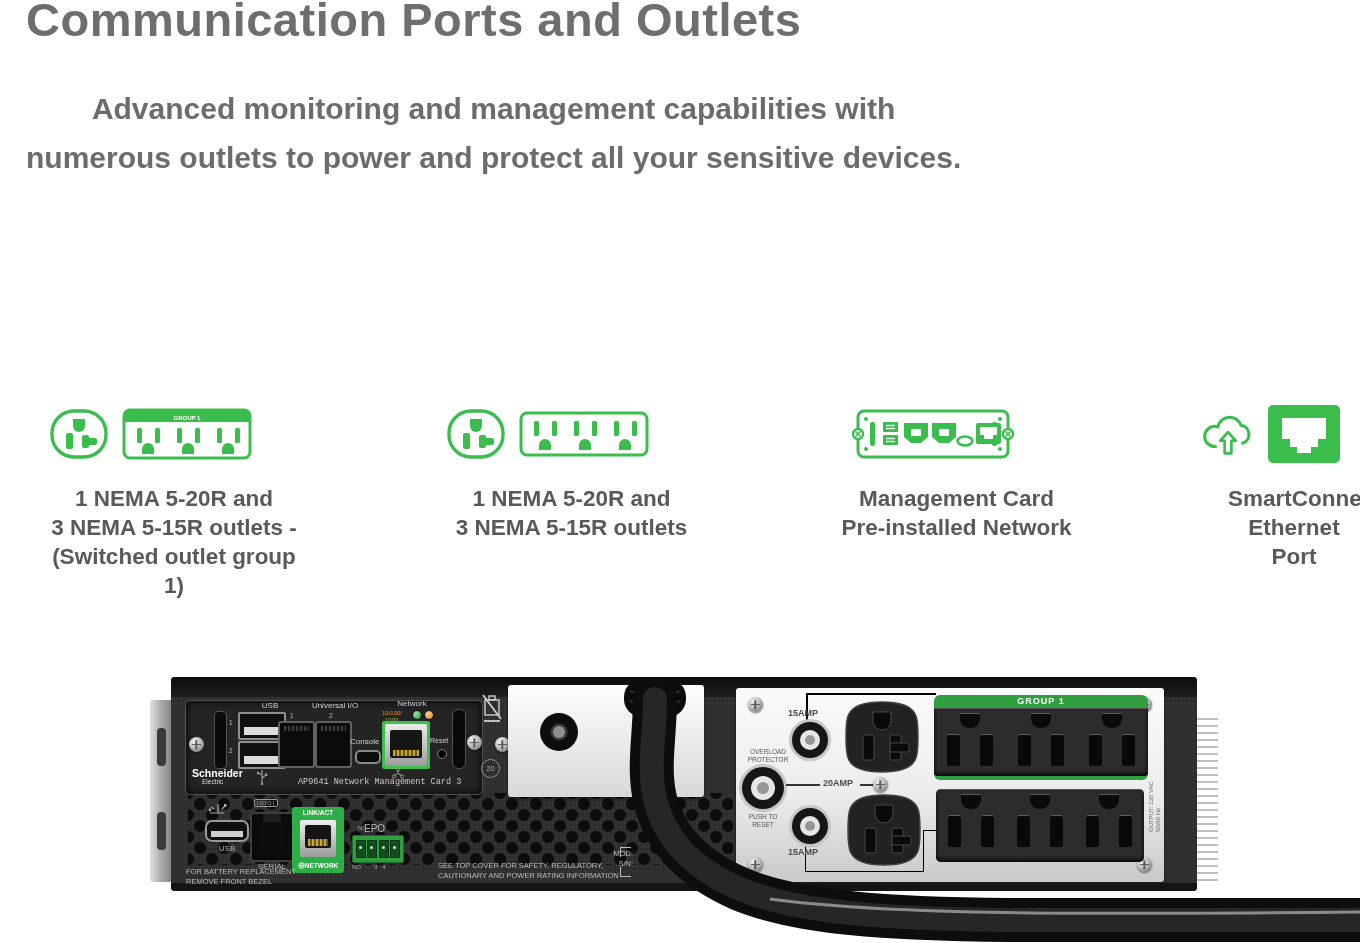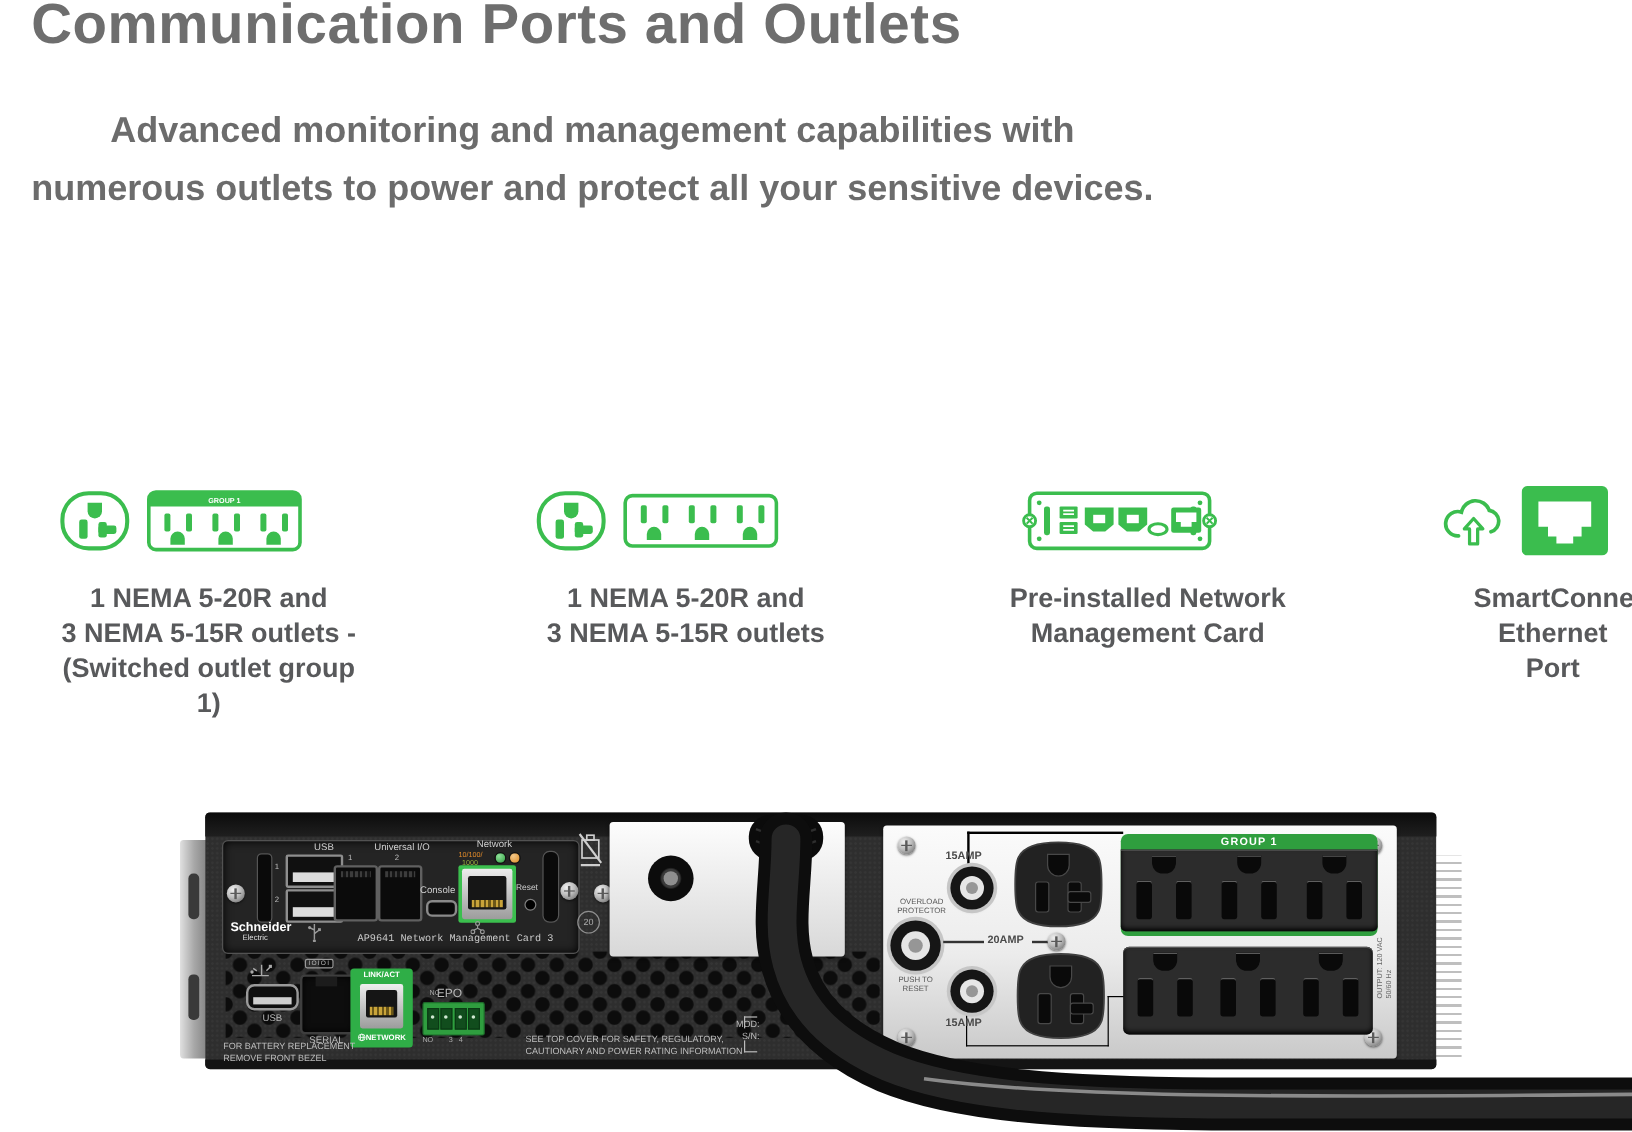--- a/index.html
+++ b/index.html
@@ -171,22 +171,22 @@
       <ellipse cx="115" cy="34" rx="7.5" ry="4.5" fill="none" stroke="#3bbd4e" stroke-width="2.6"></ellipse>
       <rect x="126" y="16" width="25" height="21" rx="2" fill="#3bbd4e"></rect>
       <path d="M130 20 h17 v8 h-4 v4 h-9 v-4 h-4 z" fill="#ffffff"></path>
       <circle cx="8" cy="27" r="5" fill="#ffffff" stroke="#3bbd4e" stroke-width="2.4"></circle>
       <path d="M5.5 24.5 l5 5 M10.5 24.5 l-5 5" stroke="#3bbd4e" stroke-width="1.6"></path>
       <circle cx="158" cy="27" r="5" fill="#ffffff" stroke="#3bbd4e" stroke-width="2.4"></circle>
       <path d="M155.5 24.5 l5 5 M160.5 24.5 l-5 5" stroke="#3bbd4e" stroke-width="1.6"></path>
     </svg>
   </div>
   <div class="caption">
+    <div>Management Card</div>
     <div>Pre-installed Network</div>
-    <div>Management Card</div>
   </div>
 </div>
 
 <div class="abs feature" style="left:1180px;width:180px;">
   <div class="icon-row">
     <svg width="54" height="56" viewBox="0 0 56 56">
       <path d="M15 41 a10.5 10.5 0 1 1 2.5 -20.5 a12.5 12.5 0 0 1 24 -1.5 a9.5 9.5 0 0 1 1.5 18.5" fill="none" stroke="#3bbd4e" stroke-width="3.2" stroke-linecap="round"></path>
       <path d="M24.5 48 v-13 h-4.5 l8 -9 l8 9 h-4.5 v13 z" fill="none" stroke="#3bbd4e" stroke-width="2.8" stroke-linejoin="round"></path>
     </svg>
     <svg width="72" height="58" viewBox="0 0 72 58">

